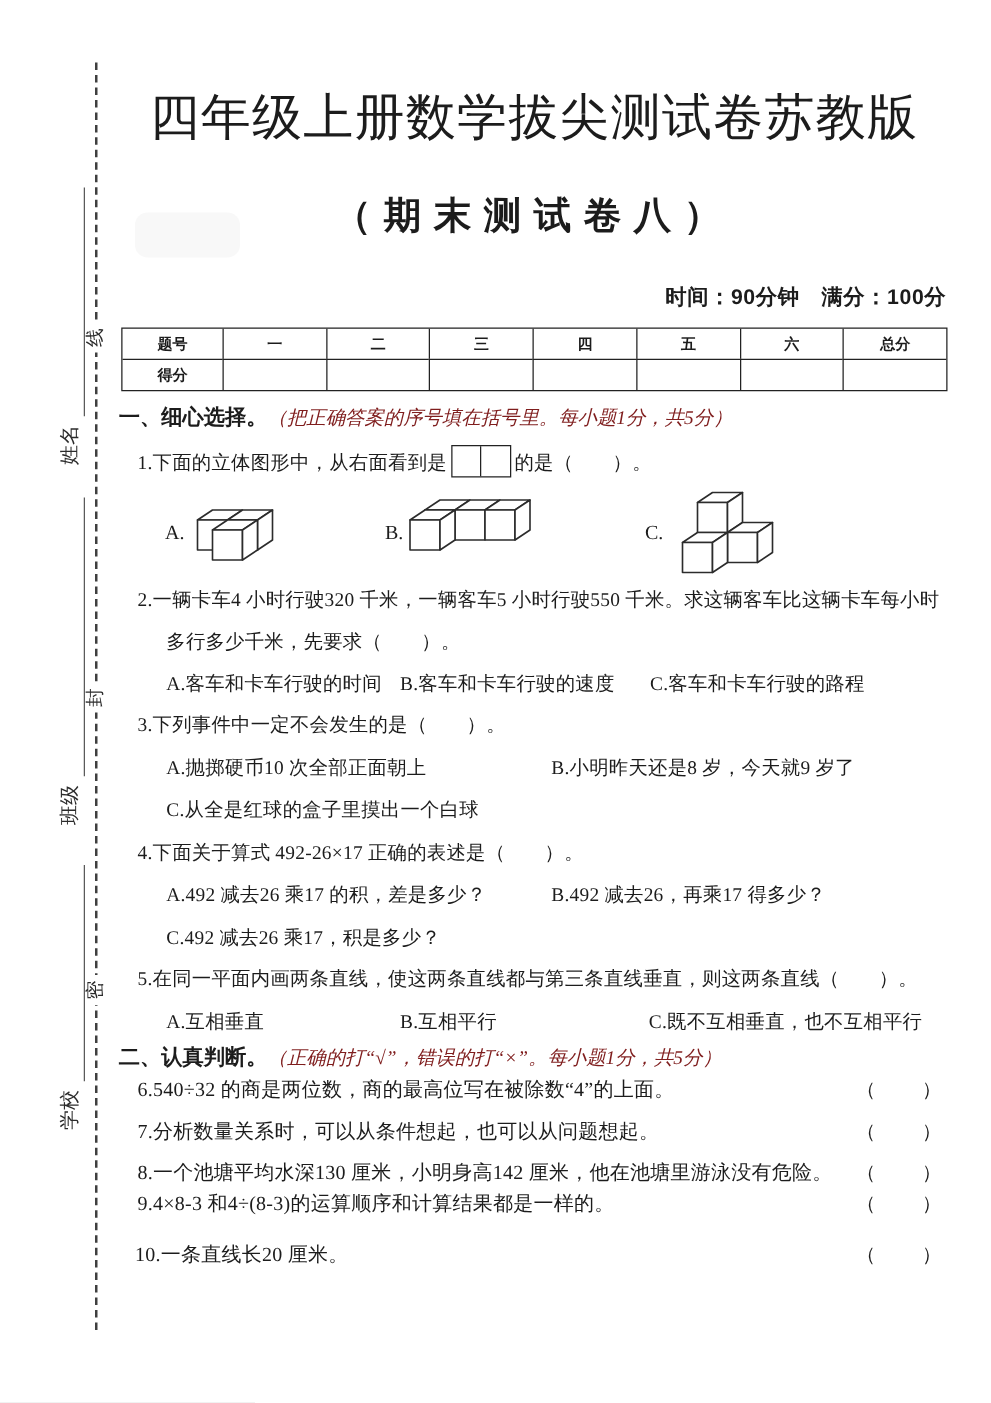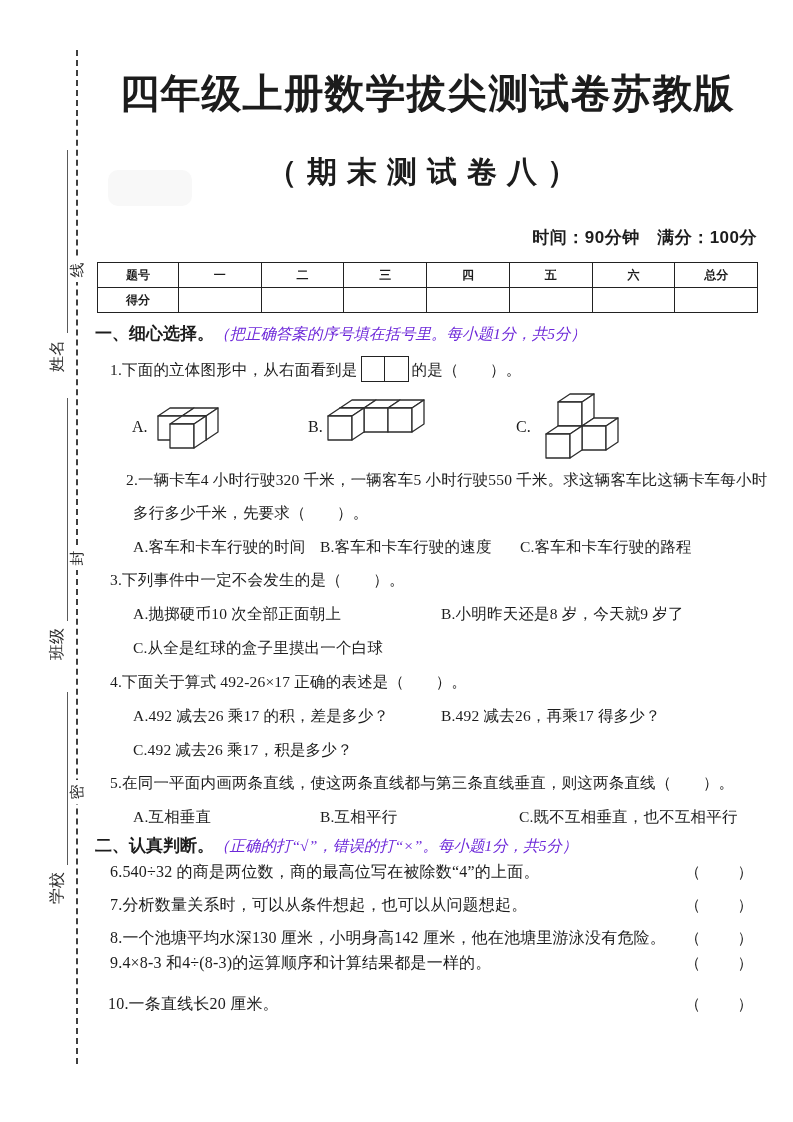--- a/index.html
+++ b/index.html
@@ -10,36 +10,36 @@
   
   .seal-line{left:76px;top:50px;height:1014px;width:0;border-left:2px dashed #3f3f3f;}
   .seal-char{left:65px;width:24px;height:24px;line-height:24px;text-align:center;
              background:#fff;font-size:15px;color:#2b2b2b;transform:rotate(-90deg);}
   .field{height:24px;transform:rotate(-90deg);transform-origin:0 0;display:flex;
          align-items:flex-end;gap:7px;}
   .field .lbl{font-size:16px;color:#2b2b2b;white-space:nowrap;line-height:22px;}
   .field .rule{flex:1;border-bottom:1.6px solid #5a5a5a;height:100%;}
   .smudge{left:108px;top:170px;width:84px;height:36px;background:#f8f8f8;border-radius:10px;}
   
-  .title{left:97px;top:66px;width:660px;text-align:center;font-size:40px;font-weight:bold;
+  .title{left:97px;top:66px;width:660px;text-align:center;font-size:40px;font-weight:normal;
          letter-spacing:1px;white-space:nowrap;}
   .subtitle{left:97px;top:152px;width:660px;text-align:center;font-size:30px;font-weight:bold;
             letter-spacing:10px;white-space:nowrap;}
   .meta{right:36px;top:226px;font-size:17px;font-weight:bold;letter-spacing:.5px;}
   
   .score{left:97px;top:262px;width:659px;border:1.6px solid #222;display:grid;
          grid-template-columns:80px repeat(7,1fr);}
   .score .cell{height:24px;line-height:24px;text-align:center;font-size:12px;font-weight:600;
                border-left:1px solid #222;}
   .score .cell.first{border-left:none;}
   .score .cell.r2{border-top:1px solid #222;}
   
   .sec-head{font-size:17px;white-space:nowrap;}
   .sec-head .h{font-weight:bold;font-family:"Liberation Sans","DejaVu Sans",sans-serif;}
-  .sec-head .n{font-size:15.5px;color:#6d28d9;font-style:italic;}
+  .sec-head .n{font-size:15.5px;color:#7f1d1d;font-style:italic;}
   .q{font-size:15.5px;white-space:nowrap;letter-spacing:.2px;}
   .twobox{display:inline-block;width:46px;height:24px;border:1.6px solid #222;
           vertical-align:-7px;margin:0 3px;}
   .twobox .half{display:block;width:50%;height:100%;border-right:1.4px solid #222;box-sizing:border-box;}
   .figlbl{font-size:16px;}
   .judge-row{left:97px;width:660px;height:22px;}
   .judge-row .t{position:absolute;left:13px;top:0;font-size:16px;white-space:nowrap;letter-spacing:.2px;}
   .judge-row .p{position:absolute;right:2px;top:0;font-size:15.5px;letter-spacing:2px;}
   svg{display:block;}
   svg polygon,svg rect{fill:#fff;stroke:#2c2c2c;stroke-width:1.3;stroke-linejoin:round;}
@@ -136,21 +136,21 @@
         <polygon points="46,12 58,4 58,28 46,36"></polygon>
       <polygon points="46,36 58,28 70,28 82,28 70,36"></polygon>
         <polygon points="46,36 70,36 70,60 46,60"></polygon>
         <polygon points="70,36 82,28 82,52 70,60"></polygon>
       <polygon points="10,44 22,36 46,36 34,44"></polygon>
         <polygon points="10,44 34,44 34,68 10,68"></polygon>
         <polygon points="34,44 46,36 46,60 34,68"></polygon>
     </svg>
   </div>
 
-  <div class="abs q" style="left:110px;top:470px;margin-left:16px;">2.一辆卡车4 小时行驶320 千米，一辆客车5 小时行驶550 千米。求这辆客车比这辆卡车每小时</div>
+  <div class="abs q" style="left:110px;top:470px;">2.一辆卡车4 小时行驶320 千米，一辆客车5 小时行驶550 千米。求这辆客车比这辆卡车每小时</div>
   <div class="abs q" style="left:133px;top:503px;">多行多少千米，先要求（　　）。</div>
   <div class="abs q" style="left:133px;top:537px;">A.客车和卡车行驶的时间</div>
   <div class="abs q" style="left:320px;top:537px;">B.客车和卡车行驶的速度</div>
   <div class="abs q" style="left:520px;top:537px;">C.客车和卡车行驶的路程</div>
 
   <div class="abs q" style="left:110px;top:570px;">3.下列事件中一定不会发生的是（　　）。</div>
   <div class="abs q" style="left:133px;top:604px;">A.抛掷硬币10 次全部正面朝上</div>
   <div class="abs q" style="left:441px;top:604px;font-family:Liberation Serif, serif;">B.小明昨天还是8 岁，今天就9 岁了</div>
   <div class="abs q" style="left:133px;top:638px;">C.从全是红球的盒子里摸出一个白球</div>
 

